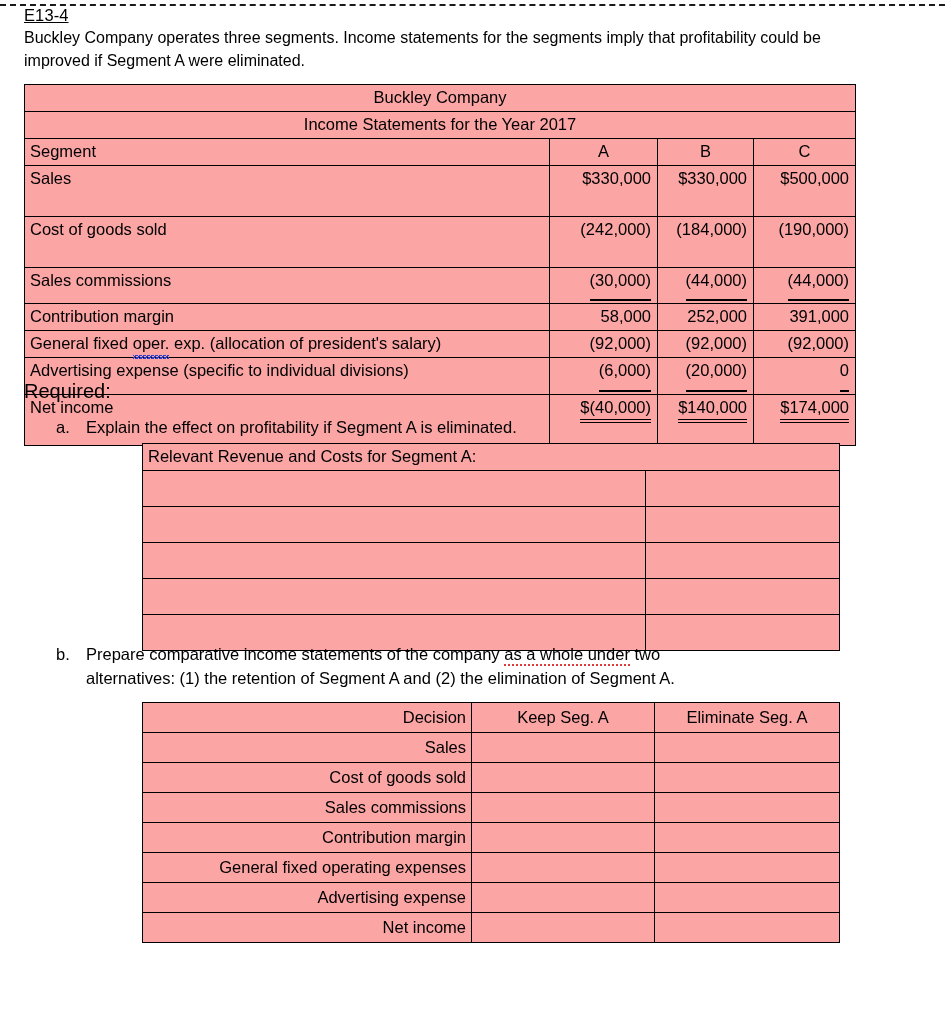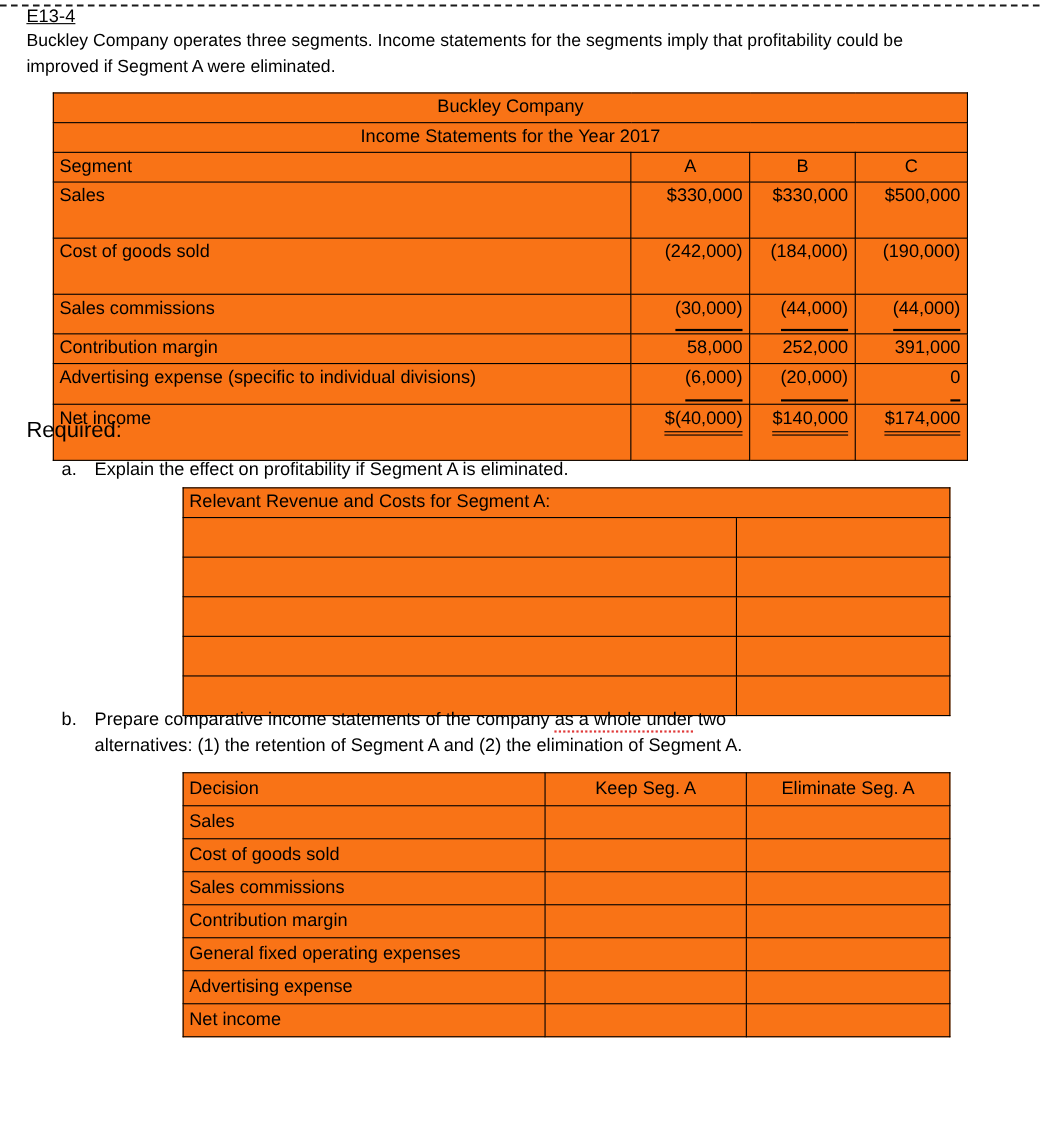--- a/index.html
+++ b/index.html
@@ -93,22 +93,21 @@
         transparent 1px, transparent 2px
       );
     background-size: 4px 4px;
   }
 
   
   table.doc-table {
     border-collapse: collapse;
     table-layout: fixed;
     position: absolute;
-    background: #f97316;
-    margin-left: 24px;
+    background: #fca5a5;
   }
   table.doc-table td {
     border: 1px solid #000;
     padding: 2px 5px;
     vertical-align: top;
     font-size: 16.5px;
     line-height: 1.3;
   }
 
   #income-table {
@@ -149,20 +148,21 @@
 
   
   #comparative-table {
     top: 702px;
     left: 142px;
     width: 697px;
   }
   #comparative-table td {
     height: 25px;
     vertical-align: middle;
+    text-align: right;
   }
   #comparative-table td.center { text-align: center; }
 </style>
 </head>
 <body>
 
 <div class="cut-line"></div>
 
 <div class="exercise-id">E13-4</div>
 
@@ -208,20 +208,26 @@
         <td class="num"><span class="num-underline">(44,000)</span></td>
         <td class="num"><span class="num-underline">(44,000)</span></td>
       </tr>
       <tr class="normal">
         <td>Contribution margin</td>
         <td class="num"><span>58,000</span></td>
         <td class="num"><span>252,000</span></td>
         <td class="num"><span>391,000</span></td>
       </tr>
       <tr class="normal">
+        <td>General fixed <span class="spell-squiggle">oper.</span> exp. (allocation of president's salary)</td>
+        <td class="num"><span>(92,000)</span></td>
+        <td class="num"><span>(92,000)</span></td>
+        <td class="num"><span>(92,000)</span></td>
+      </tr>
+      <tr class="normal">
         <td>Advertising expense (specific to individual divisions)</td>
         <td class="num"><span class="num-underline">(6,000)</span></td>
         <td class="num"><span class="num-underline">(20,000)</span></td>
         <td class="num"><span class="num-underline">0</span></td>
       </tr>
       <tr class="tall">
         <td>Net income</td>
         <td class="num"><span class="num-dblunderline">$(40,000)</span></td>
         <td class="num"><span class="num-dblunderline">$140,000</span></td>
         <td class="num"><span class="num-dblunderline">$174,000</span></td>

